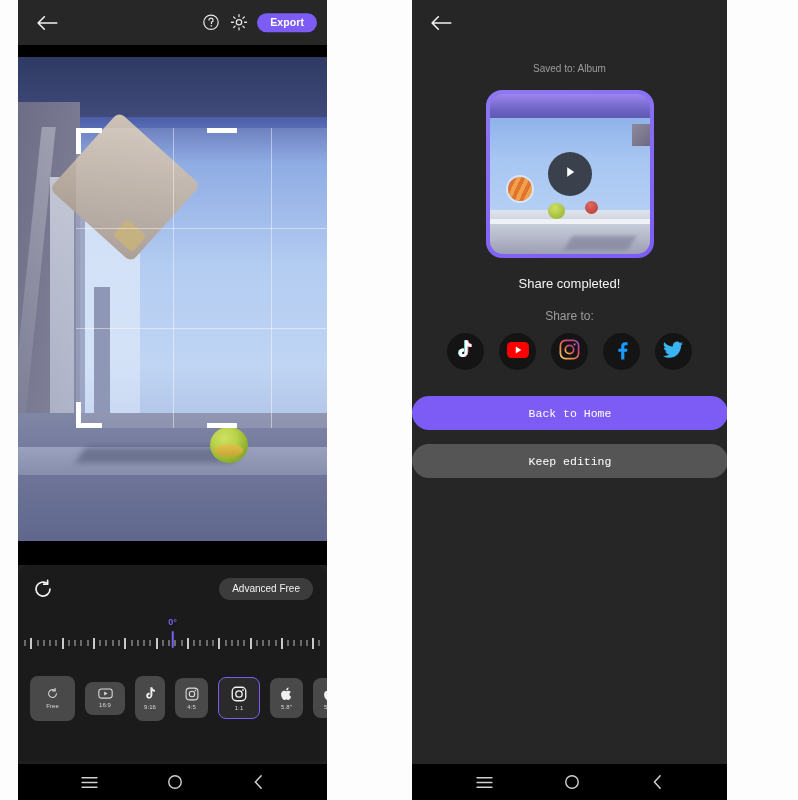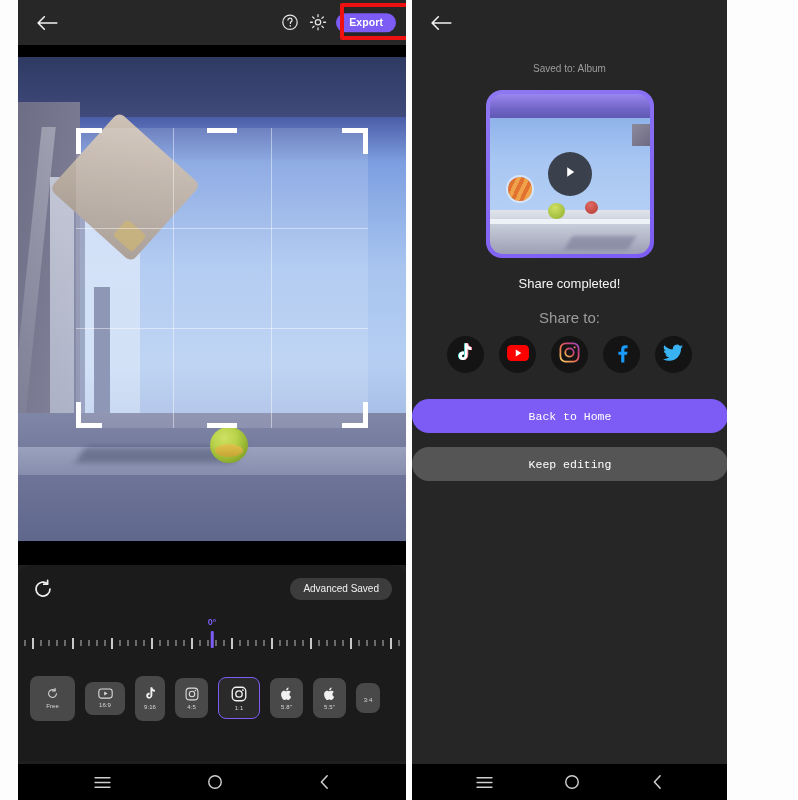--- a/index.html
+++ b/index.html
@@ -12,21 +12,21 @@
   .stage { position: relative; width: 798px; height: 800px; background: #fdfdfd; }
 
   
   .phone {
     position: absolute;
     top: 0;
     height: 800px;
     background: #1f1f1f;
     overflow: hidden;
   }
-  #phone-left  { left: 18px;  width: 388px; }
+  #phone-left  { left: 18px;  width: 309px; }
   #phone-right { left: 412px; width: 315px; }
 
   
   .topbar {
     position: relative;
     height: 45px;
     width: 100%;
     background: #272727;
     display: flex;
     align-items: center;
@@ -368,21 +368,21 @@
   }
   .export-done {
     text-align: center;
     color: #f5f5f5;
     font-size: 13px;
     margin-top: 18px;
   }
   .share-to {
     text-align: center;
     color: #9c9c9c;
-    font-size: 15px;
+    font-size: 12px;
     margin-top: 18px;
   }
   .share-row {
     display: flex; justify-content: center; align-items: center;
     gap: 15px; margin-top: 10px;
   }
   .share-ic {
     width: 37px; height: 37px; border-radius: 50%;
     background: #141414;
     display: flex; align-items: center; justify-content: center;
@@ -472,21 +472,21 @@
     </div>
 
     <div class="tools">
       <div class="tools-row">
         <span class="reset-icon">
           <svg viewBox="0 0 22 22" width="22" height="22">
               <path d="M18 11a7 7 0 1 1-2.6-5.4" stroke="currentColor" stroke-width="1.7" fill="none" stroke-linecap="round"></path>
               <path d="M15.6 2.3 L15.6 6.2 L11.7 6.2" stroke="currentColor" stroke-width="1.7" fill="none" stroke-linecap="round" stroke-linejoin="round"></path>
             </svg>
         </span>
-        <span class="adv-edit">Advanced Saved</span>
+        <span class="adv-edit">Advanced Free</span>
       </div>
 
       <div class="ruler-wrap">
         <span class="ruler-label">0°</span>
         <div class="ruler-ticks">
           <span class="tick"></span>
             <span class="tick major"></span>
             <span class="tick"></span>
             <span class="tick"></span>
           <span class="tick"></span>

